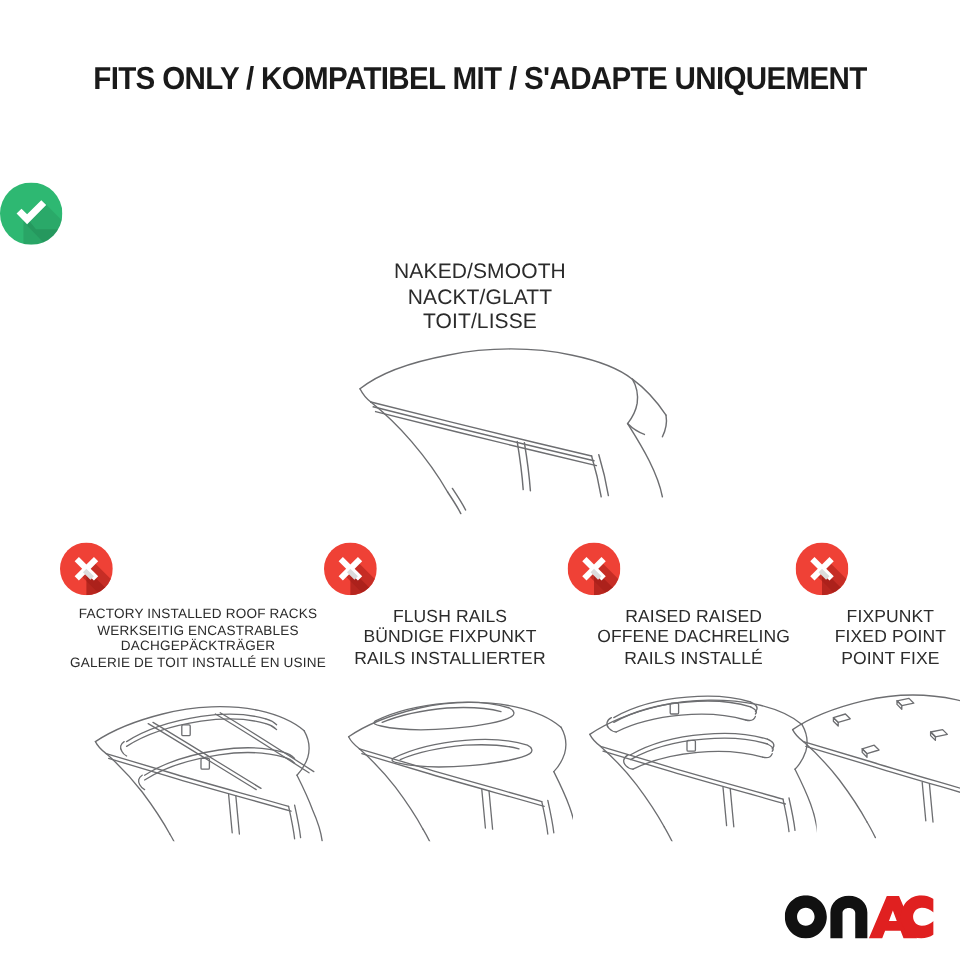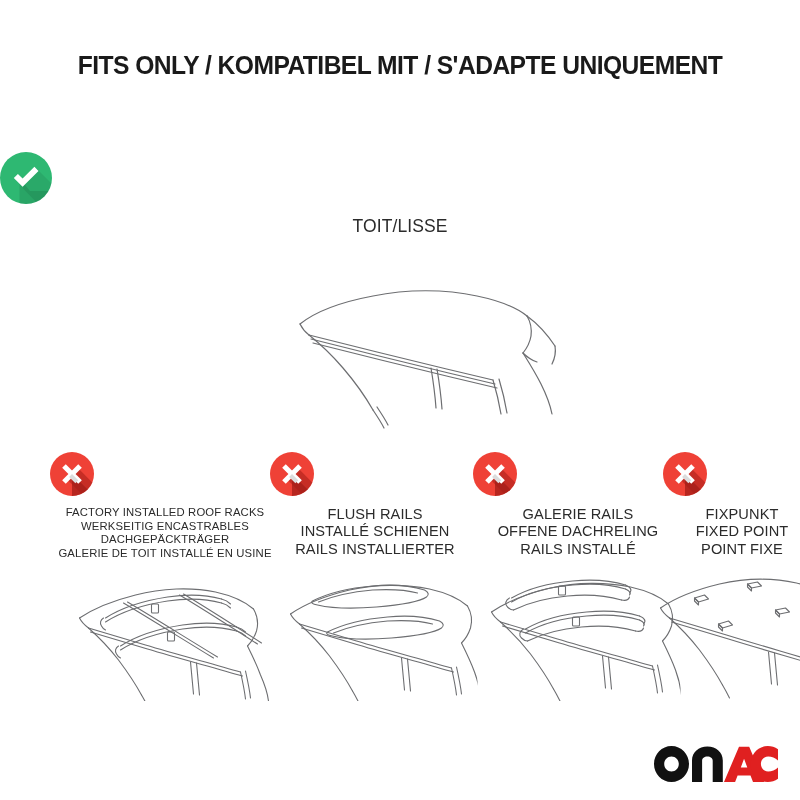--- a/index.html
+++ b/index.html
@@ -137,20 +137,22 @@
       <circle cx="26" cy="26" r="26" fill="#2EB872"></circle>
       <g clip-path="url(#clipGood)">
         <path d="M19.5 26.2 L30 39 L52 39 L52 52 L19.5 52 Z" fill="#000000" opacity="0.10"></path>
         <path d="M36.5 16.5 L52 32 L52 52 L38 52 L22.5 36 Z" fill="#000000" opacity="0.08"></path>
       </g>
       <path d="M13.8 26.0 L17.9 21.9 L22.6 26.6 L34.4 14.8 L38.5 18.9 L22.6 34.8 Z" fill="#ffffff"></path>
     </svg>
   </span>
 
   <div id="good-label">
+    <div>NAKED/SMOOTH</div>
+    <div>NACKT/GLATT</div>
     <div>TOIT/LISSE</div>
   </div>
 </div>
 
 <div id="good-illustration">
   <svg width="330" height="160" viewBox="0 0 330 160" aria-hidden="true">
     <g fill="none" stroke="#6d6e71" stroke-width="1.2" stroke-linecap="round" stroke-linejoin="round">
 
       <path d="M45,48 C60,36 86,26 118,20 C152,13 190,13 222,20 C246,25 262,32 272,40"></path>
       <path d="M272,40 C283,48 292,58 300,70"></path>
@@ -259,21 +261,21 @@
           <path d="M26 26 L40 40 L52 52 L26 52 Z" fill="#A41E18" opacity="0.75"></path>
           <path d="M33 19 L52 38 L52 52 L40 52 L21 33 Z" fill="#A41E18" opacity="0.55"></path>
         </g>
         <path d="M18.6 14.4 L37.6 33.4 L33.4 37.6 L14.4 18.6 Z" fill="#ffffff"></path>
         <path d="M33.4 14.4 L37.6 18.6 L18.6 37.6 L14.4 33.4 Z" fill="#ffffff"></path>
         <path d="M26 26 L33.4 33.4 L30 36.8 L22.6 29.4 Z" fill="#dcdcdc"></path>
       </svg>
     </span>
     <div class="bad-label">
       <div>FLUSH RAILS</div>
-      <div>INSTALLÉ SCHIENEN</div>
+      <div>BÜNDIGE FIXPUNKT</div>
       <div>RAILS INSTALLIERTER</div>
     </div>
     <div class="bad-illustration">
       <svg width="205" height="145" viewBox="0 0 205 145" aria-hidden="true">
         <g fill="none" stroke="#6d6e71" stroke-width="1.1" stroke-linecap="round" stroke-linejoin="round">
           <path d="M18,58 C31,49 52,40 77,34 C103,28 133,28 157,33 C175,37 187,43 195,50"></path>
           <path d="M18,58 C20,62 23,65 27,68"></path>
           <path d="M27,68 C36,76 47,87 57,100 C66,112 74,124 80,135"></path>
           <path d="M27,68 C40,72 60,78 84,85 C114,94 148,103 179,112"></path>
           <path d="M29,72 C42,76 62,82 86,89 C116,98 150,107 181,116"></path>
@@ -311,21 +313,21 @@
         <g clip-path="url(#clipX2)">
           <path d="M26 26 L40 40 L52 52 L26 52 Z" fill="#A41E18" opacity="0.75"></path>
           <path d="M33 19 L52 38 L52 52 L40 52 L21 33 Z" fill="#A41E18" opacity="0.55"></path>
         </g>
         <path d="M18.6 14.4 L37.6 33.4 L33.4 37.6 L14.4 18.6 Z" fill="#ffffff"></path>
         <path d="M33.4 14.4 L37.6 18.6 L18.6 37.6 L14.4 33.4 Z" fill="#ffffff"></path>
         <path d="M26 26 L33.4 33.4 L30 36.8 L22.6 29.4 Z" fill="#dcdcdc"></path>
       </svg>
     </span>
     <div class="bad-label">
-      <div>GALERIE RAILS</div>
+      <div>RAISED RAISED</div>
       <div>OFFENE DACHRELING</div>
       <div>RAILS INSTALLÉ</div>
     </div>
     <div class="bad-illustration">
       <svg width="205" height="145" viewBox="0 0 205 145" aria-hidden="true">
         <g fill="none" stroke="#6d6e71" stroke-width="1.1" stroke-linecap="round" stroke-linejoin="round">
           <path d="M16,56 C29,47 50,38 75,32 C101,26 131,26 155,31 C173,35 185,41 193,48"></path>
           <path d="M16,56 C18,60 21,63 25,66"></path>
           <path d="M25,66 C34,74 45,85 55,98 C64,110 72,122 78,133"></path>
           <path d="M25,66 C38,70 58,76 82,83 C112,92 146,101 177,110"></path>

